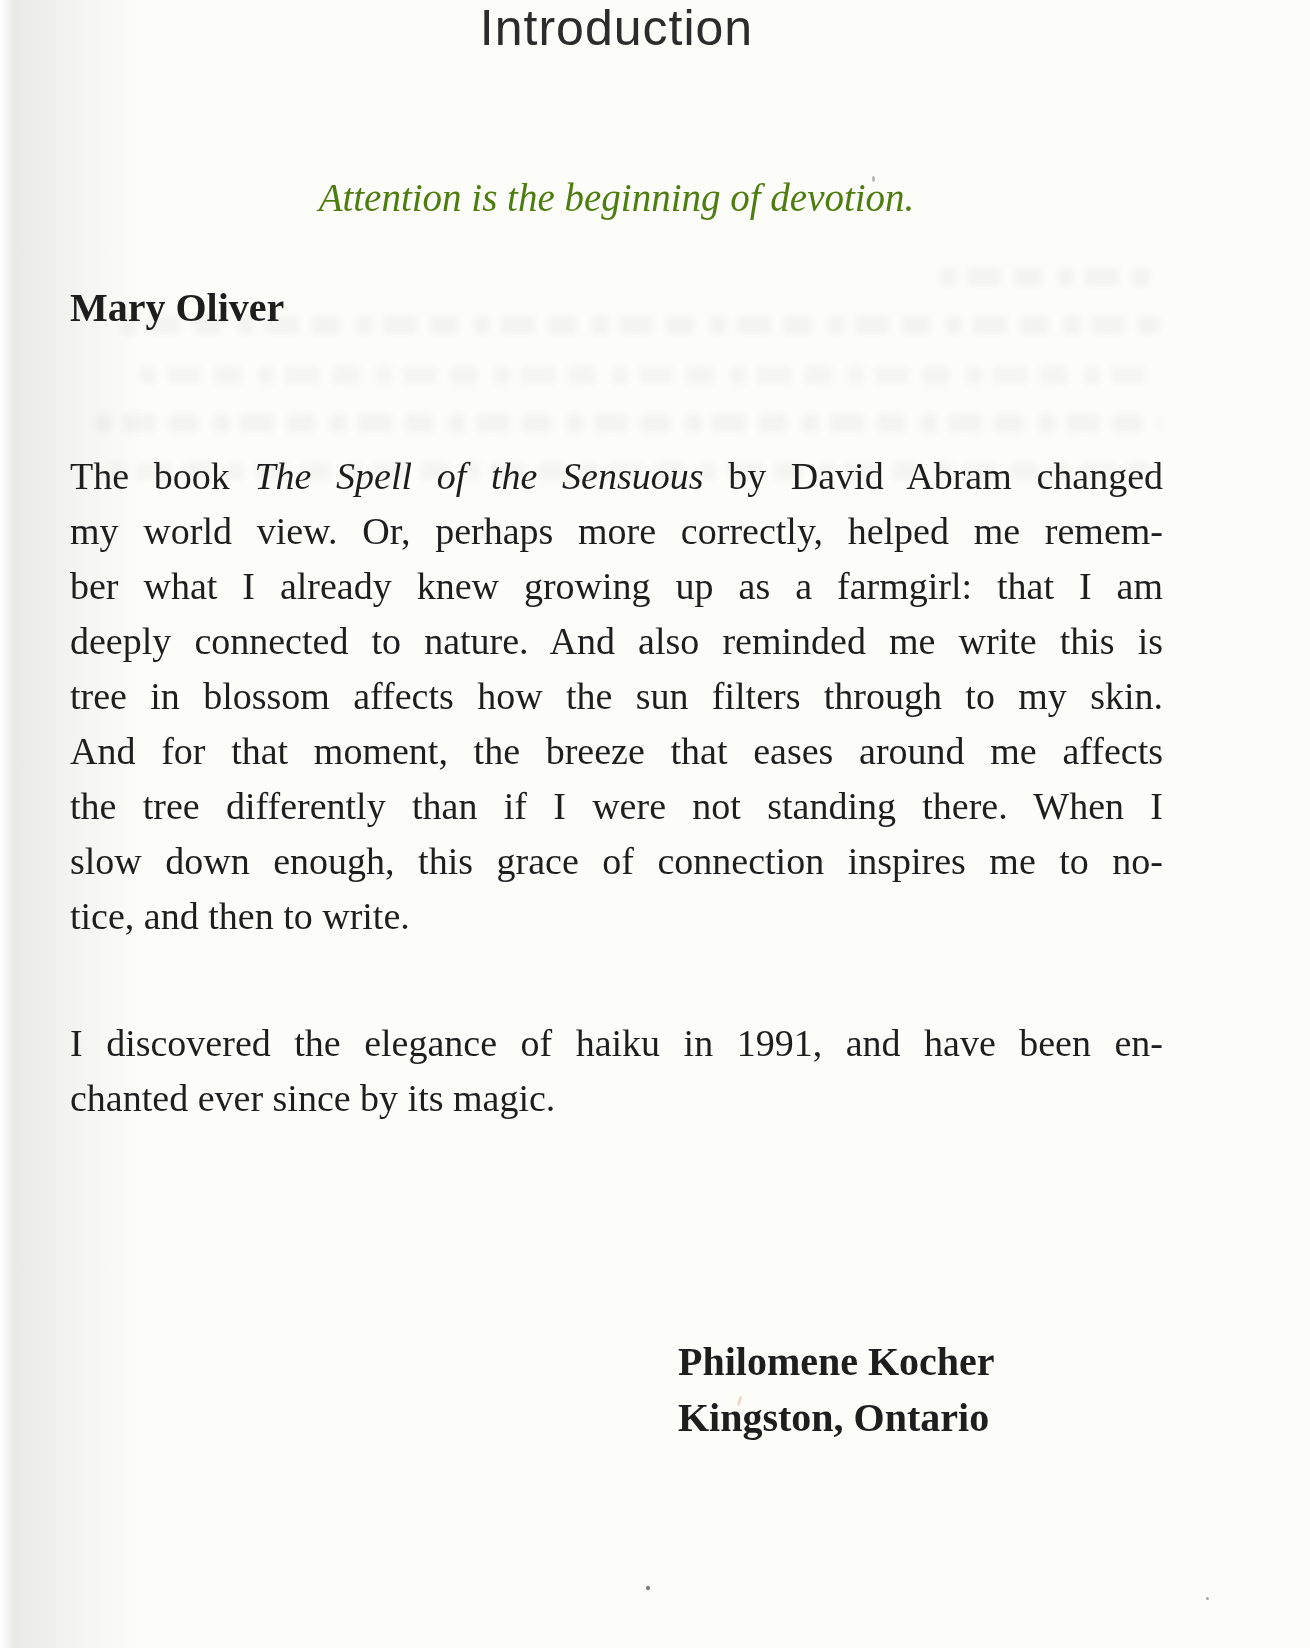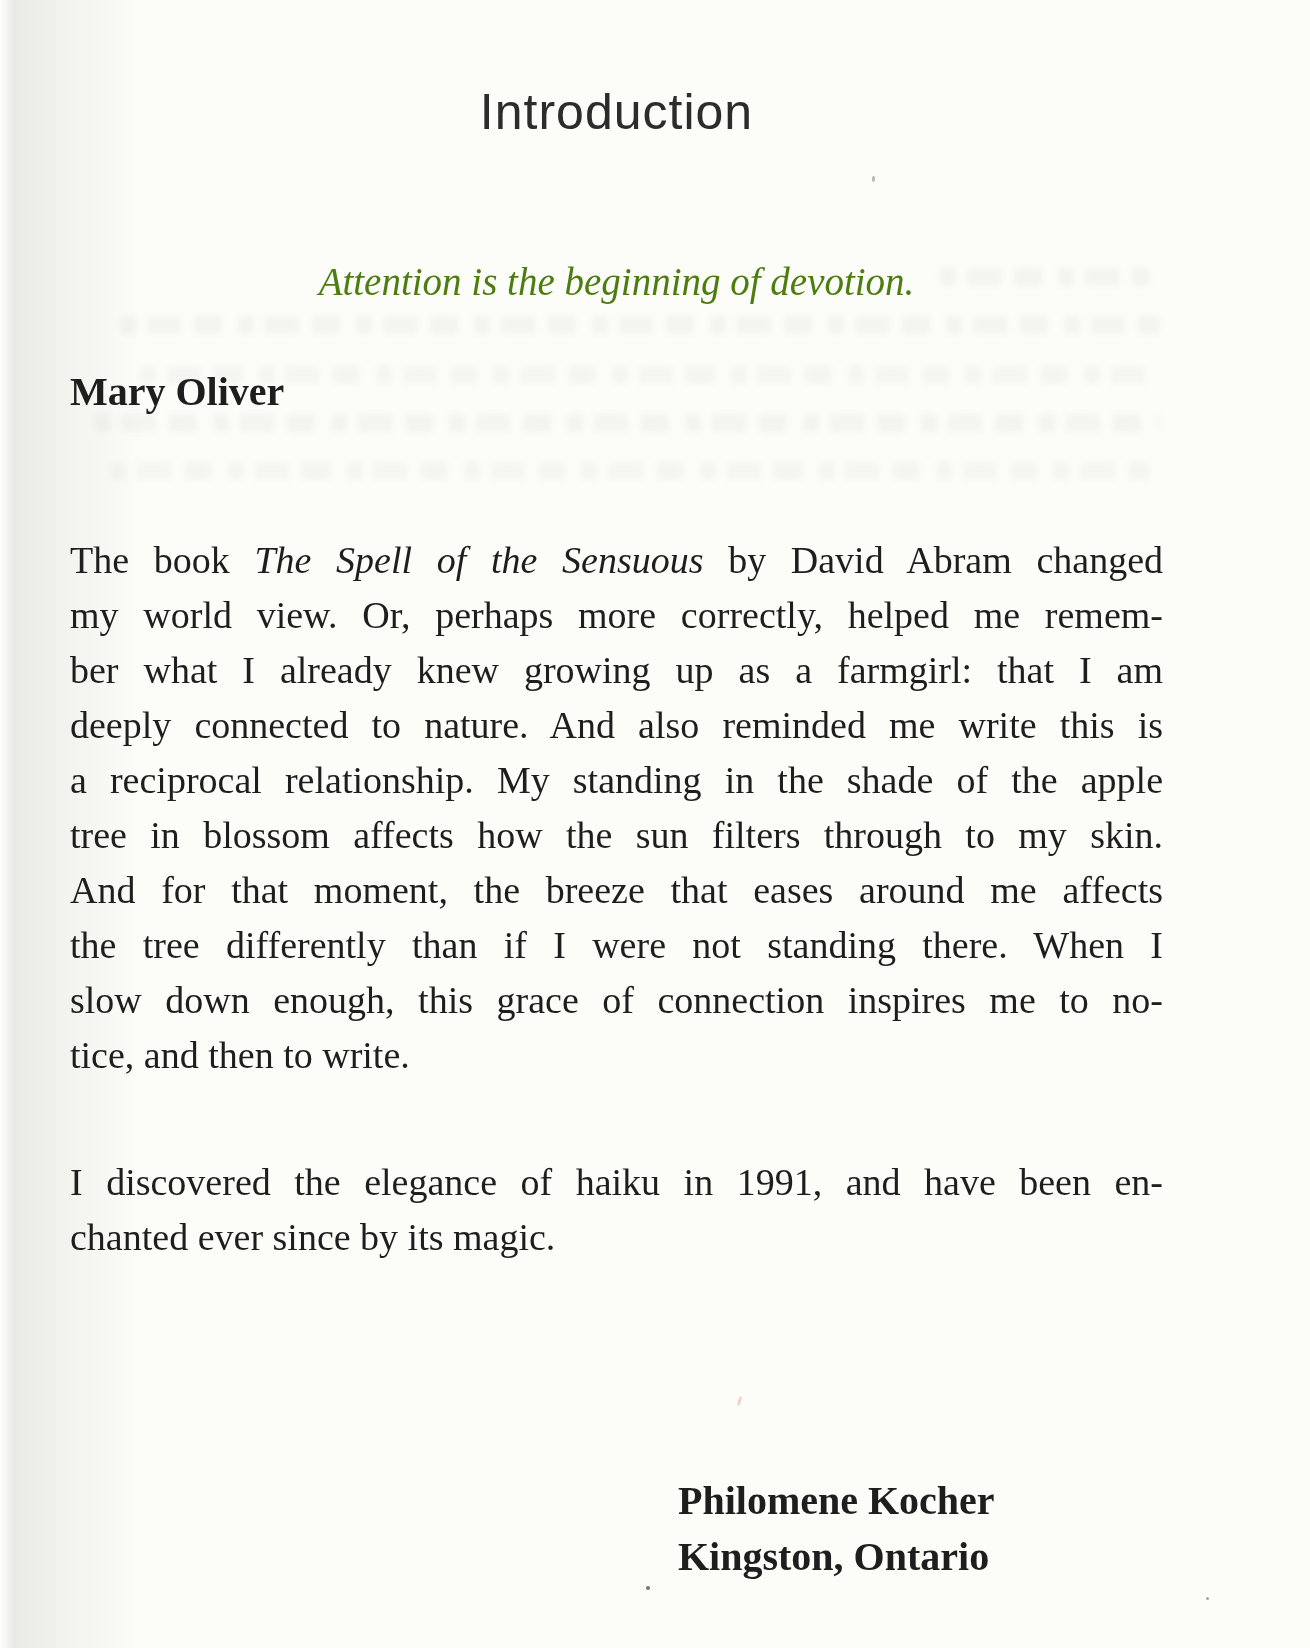--- a/index.html
+++ b/index.html
@@ -14,21 +14,20 @@
   
   .edge-shadow{
     position:absolute;left:0;top:0;bottom:0;width:150px;
     background:linear-gradient(90deg,#ffffff 0px,#e9e9e6 14px,#f3f3f0 70px,rgba(252,252,249,0) 145px);
     pointer-events:none;
   }
   .content{
     position:absolute;left:70px;top:0;width:1093px;
   }
   .title{
-    padding-top:84px;
     text-align:center;
     font-family:"Liberation Sans", sans-serif;
     font-weight:300;
     font-size:50px;line-height:56px;
     letter-spacing:1px;
     color:#2c2c2c;
   }
   .epigraph{
     margin-top:118px;
     text-align:center;
@@ -106,21 +105,20 @@
 
     <div class="epigraph">Attention is the beginning of devotion.</div>
 
     <div class="attribution">Mary Oliver</div>
 
     <div class="body-block body1">
       <div class="line"><span>The book </span><em>The Spell of the Sensuous</em><span> by David Abram changed</span></div>
       <div class="line">my world view. Or, perhaps more correctly, helped me remem-</div>
       <div class="line">ber what I already knew growing up as a farmgirl: that I am</div>
       <div class="line">deeply connected to nature. And also reminded me write this is</div>
-      <div class="line">a reciprocal relationship. My standing in the shade of the apple</div>
       <div class="line">tree in blossom affects how the sun filters through to my skin.</div>
       <div class="line">And for that moment, the breeze that eases around me affects</div>
       <div class="line">the tree differently than if I were not standing there. When I</div>
       <div class="line">slow down enough, this grace of connection inspires me to no-</div>
       <div class="line para-last">tice, and then to write.</div>
     </div>
 
     <div class="body-block body2">
       <div class="line">I discovered the elegance of haiku in 1991, and have been en-</div>
       <div class="line para-last">chanted ever since by its magic.</div>

